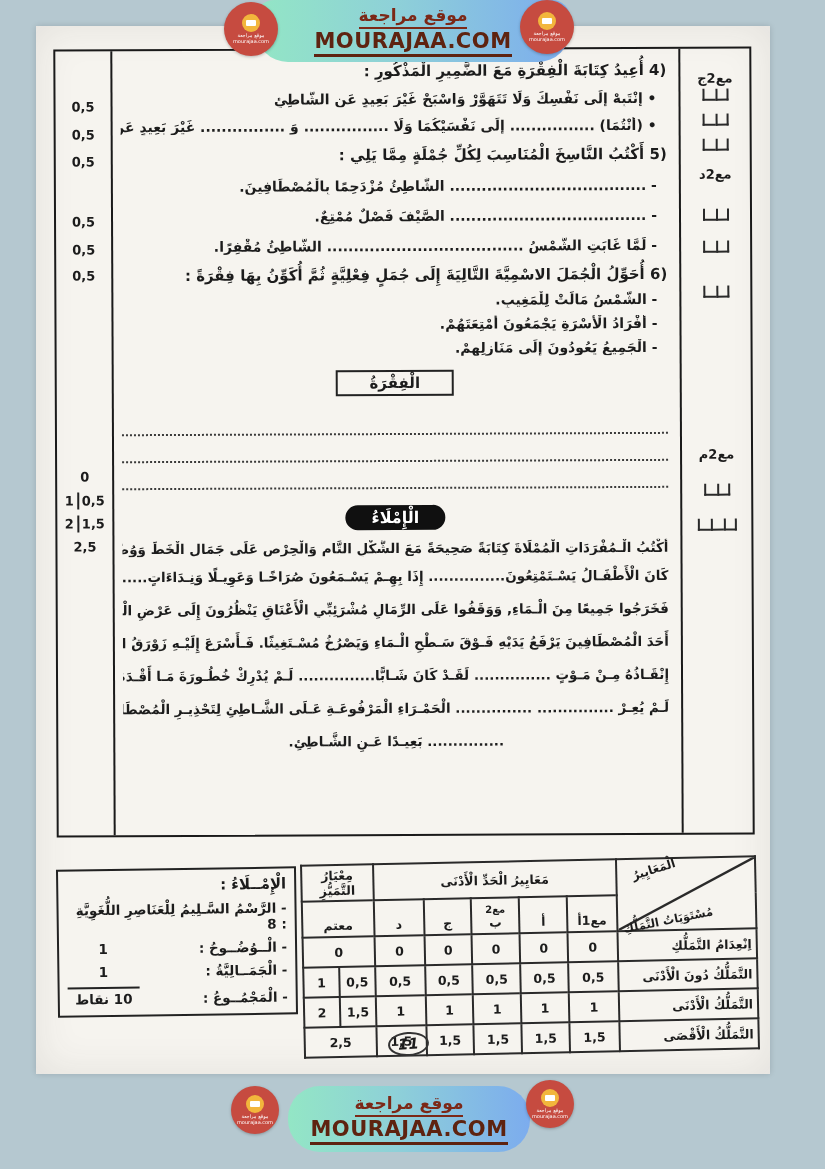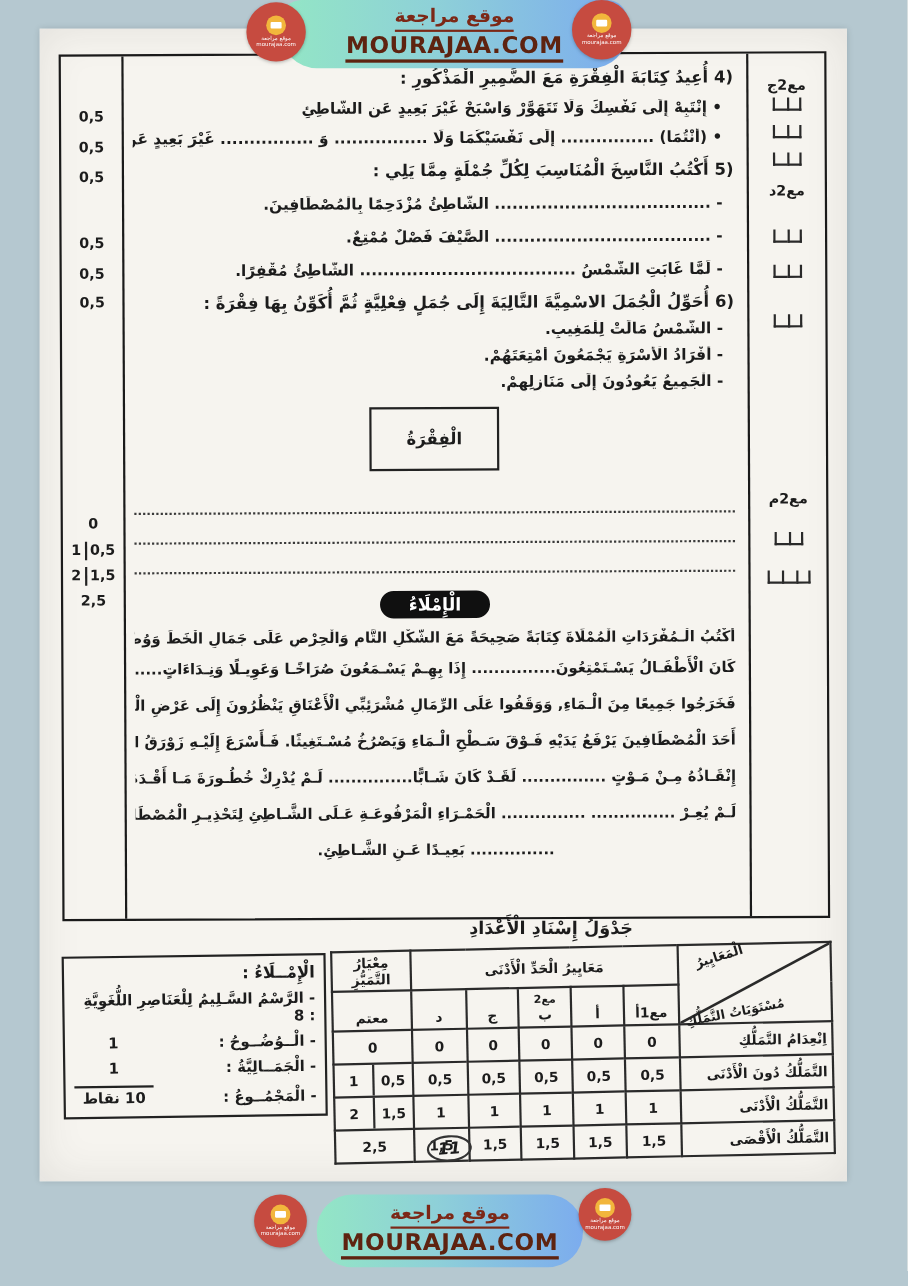--- a/index.html
+++ b/index.html
@@ -46,21 +46,21 @@
   .comb .cell { width:13px; height:12px; border-left:2px solid #2a2a2a; border-bottom:2px solid #2a2a2a; }
   .comb .cell:last-child { border-right:2px solid #2a2a2a; }
 
   .q-title { font-weight:bold; font-size:15px; margin-top:6px; white-space:nowrap; }
   .q-num { direction:ltr; unicode-bidi:isolate; }
   .q-line { font-weight:bold; font-size:14px; margin-top:11px; margin-right:10px; white-space:nowrap; overflow:hidden; }
   .q5-item { margin-top:14px; }
   .q6-item { margin-top:8px; }
 
   .para-box { width:118px; margin:14px auto 0 auto; border:2px solid #222; text-align:center;
-              font-weight:bold; font-size:15px; padding:18px 0; }
+              font-weight:bold; font-size:15px; padding:2px 0; }
   .dotline { border-bottom:2.5px dotted #3a3a3a; height:27px; }
   .dotline.first { margin-top:12px; }
 
   .imlaa-badge { width:100px; margin:16px auto 0 auto; background:#101010; border-radius:14px;
                  color:#fff; text-align:center; font-weight:bold; font-size:16px; padding:3px 0;
                  text-shadow:0 0 1px #000; letter-spacing:1px; }
   .instruction { font-weight:bold; font-size:13.5px; margin-top:10px; white-space:nowrap; overflow:hidden; }
   .dict-line { font-weight:bold; font-size:13.5px; line-height:33px; white-space:nowrap; overflow:hidden; }
   .dict-line.center { text-align:center; }
 
@@ -206,21 +206,20 @@
         <div class="dict-line">كَانَ الْأَطْفَـالُ يَسْـتَمْتِعُونَ............... إِذَا بِهِـمْ يَسْـمَعُونَ صُرَاخًـا وَعَوِيـلًا وَنِـدَاءَاتٍ............... .</div>
         <div class="dict-line">فَخَرَجُوا جَمِيعًا مِنَ الْـمَاءِ, وَوَقَفُوا عَلَى الرِّمَالِ مُشْرَئِبِّي الْأَعْنَاقِ يَنْظُرُونَ إِلَى عَرْضِ الْبَحْرِ, فَـرَأَوْا</div>
         <div class="dict-line">أَحَدَ الْمُصْطَافِينَ يَرْفَعُ يَدَيْهِ فَـوْقَ سَـطْحِ الْـمَاءِ وَيَصْرُخُ مُسْـتَغِيثًا. فَـأَسْرَعَ إِلَيْـهِ زَوْرَقُ النَّجْـدَةِ وَتَـمَّ</div>
         <div class="dict-line">إِنْقَـاذُهُ مِـنْ مَـوْتٍ ............... لَقَـدْ كَانَ شَـابًّا............... لَـمْ يُدْرِكْ خُطُـورَةَ مَـا أَقْـدَمَ عَلَيْـهِ حِـينَ</div>
         <div class="dict-line">لَـمْ يُعِـرْ ............... ............... الْحَمْـرَاءِ الْمَرْفُوعَـةِ عَـلَى الشَّـاطِئِ لِتَحْذِيـرِ الْمُصْطَافِينَ مِـنْ</div>
         <div class="dict-line center">............... بَعِيـدًا عَـنِ الشَّـاطِئِ.</div>
       </div>
     </div>
   </div>
 
-  <div class="bottom-title">جَدْوَلُ إِسْنَادِ الْأَعْدَادِ</div>
 
   <table class="grade-table">
     <colgroup>
       <col style="width:140px">
         <col style="width:50px">
         <col style="width:48px">
         <col style="width:48px">
       <col style="width:48px">
         <col style="width:50px">
         <col style="width:72px">

